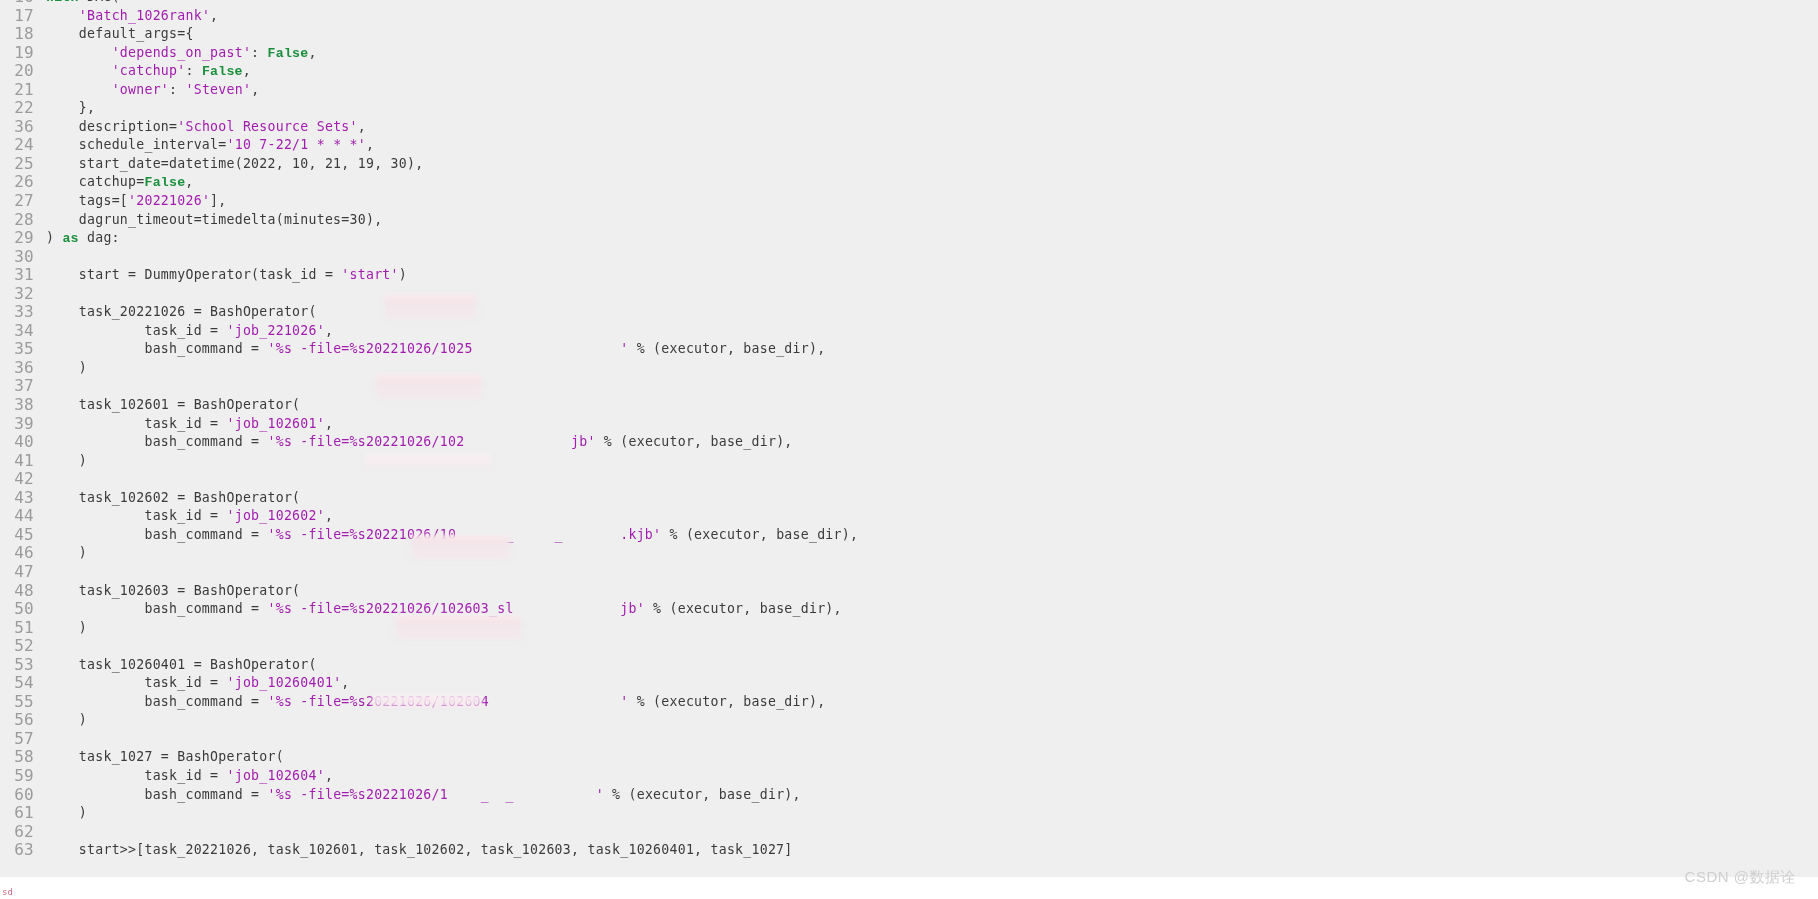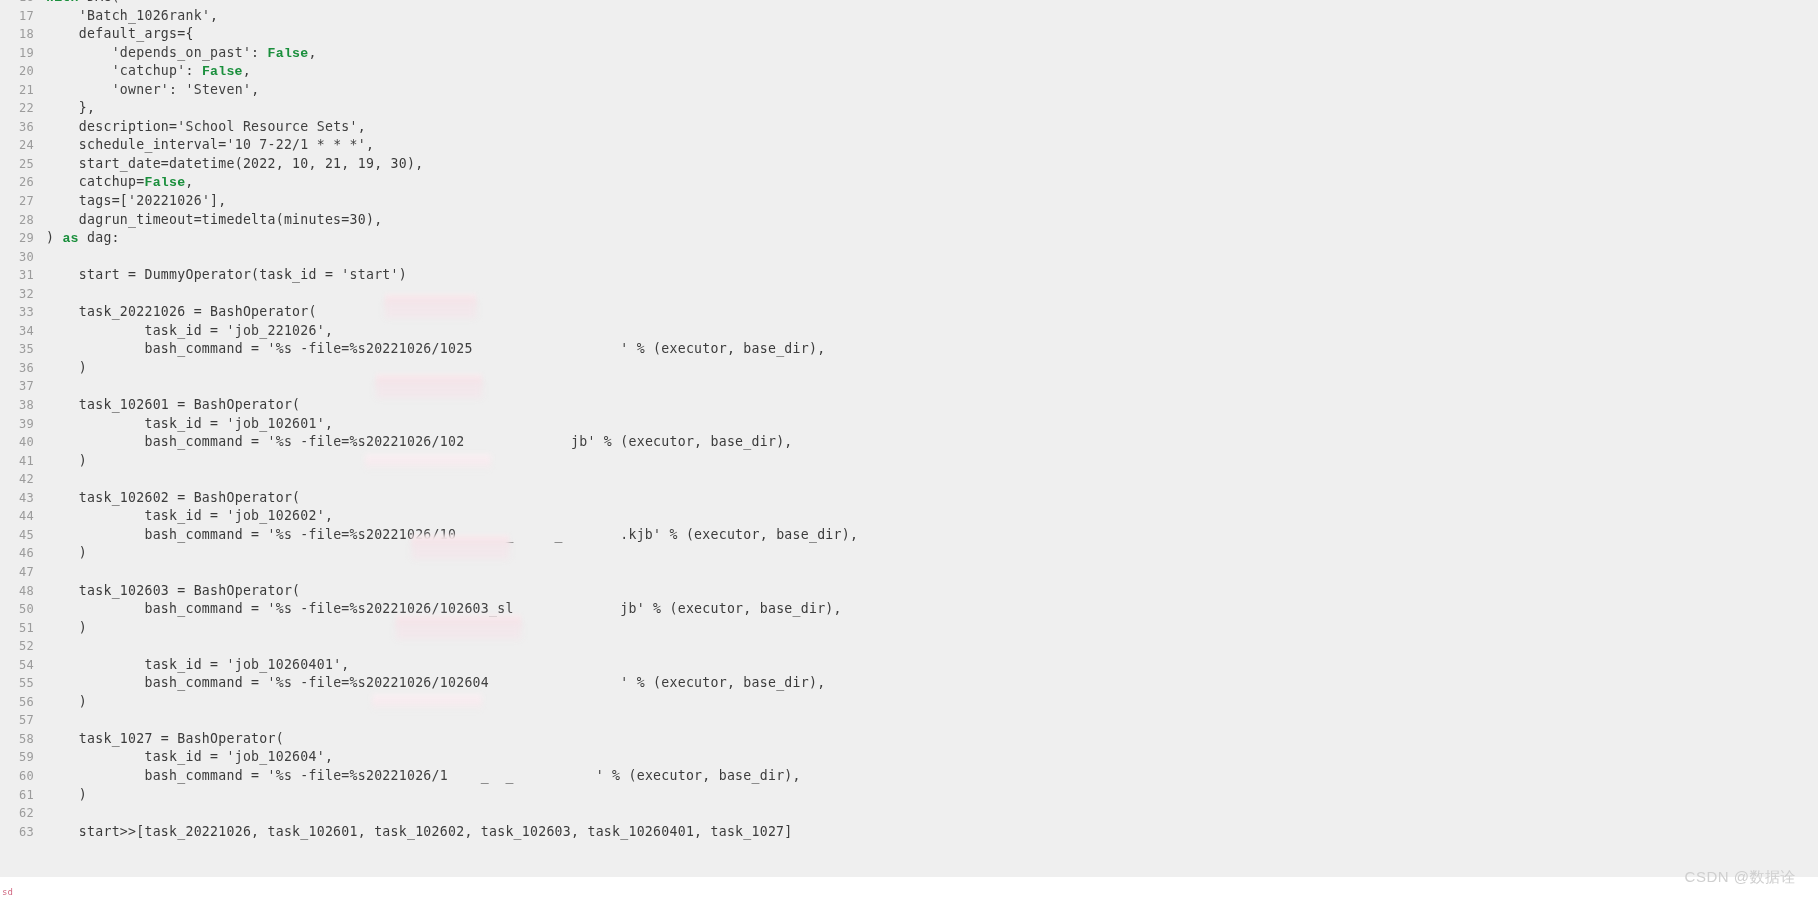--- a/index.html
+++ b/index.html
@@ -28,30 +28,30 @@
     white-space:pre;
     font-size:13.2px;
     letter-spacing:0.02em;
     position:relative;
   }
   .ln{
     display:inline-block;
     width:34px;
     text-align:right;
     color:#9b9b9b;
-    font-size:12px;
+    font-size:16px;
     margin-right:12px;
     vertical-align:top;
     -webkit-user-select:none;user-select:none;
   }
   .src{
     display:inline;
     color:#3b3b3b;
   }
-  .s{color:#404040;}      
+  .s{color:#a21caf;}      
   .k{color:#1a8f3c;font-weight:bold;font-family:Liberation Mono, monospace;}
 
   
   .redact{
     position:absolute;
     background:linear-gradient(180deg,
         rgba(249,236,239,0.97) 0%,
         rgba(246,229,233,0.99) 45%,
         rgba(243,226,230,0.99) 70%,
         rgba(239,239,239,0.0) 100%);
@@ -127,20 +127,21 @@
       <div class="row"><span class="ln">42</span><span class="src"></span></div>
       <div class="row"><span class="ln">43</span><span class="src">    task_102602 = BashOperator(</span></div>
       <div class="row"><span class="ln">44</span><span class="src">            task_id = <span class="s">'job_102602'</span>,</span></div>
       <div class="row"><span class="ln">45</span><span class="src">            bash_command = <span class="s">'%s -file=%s20221026/10      _     _       .kjb'</span> % (executor, base_dir),</span></div>
       <div class="row"><span class="ln">46</span><span class="src">    )</span></div>
       <div class="row"><span class="ln">47</span><span class="src"></span></div>
       <div class="row"><span class="ln">48</span><span class="src">    task_102603 = BashOperator(</span></div>
       <div class="row"><span class="ln">50</span><span class="src">            bash_command = <span class="s">'%s -file=%s20221026/102603_sl             jb'</span> % (executor, base_dir),</span></div>
       <div class="row"><span class="ln">51</span><span class="src">    )</span></div>
       <div class="row"><span class="ln">52</span><span class="src"></span></div>
+      <div class="row"><span class="ln">53</span><span class="src">    task_10260401 = BashOperator(</span></div>
       <div class="row"><span class="ln">54</span><span class="src">            task_id = <span class="s">'job_10260401'</span>,</span></div>
       <div class="row"><span class="ln">55</span><span class="src">            bash_command = <span class="s">'%s -file=%s20221026/102604                '</span> % (executor, base_dir),</span></div>
       <div class="row"><span class="ln">56</span><span class="src">    )</span></div>
       <div class="row"><span class="ln">57</span><span class="src"></span></div>
       <div class="row"><span class="ln">58</span><span class="src">    task_1027 = BashOperator(</span></div>
       <div class="row"><span class="ln">59</span><span class="src">            task_id = <span class="s">'job_102604'</span>,</span></div>
       <div class="row"><span class="ln">60</span><span class="src">            bash_command = <span class="s">'%s -file=%s20221026/1    _  _          '</span> % (executor, base_dir),</span></div>
       <div class="row"><span class="ln">61</span><span class="src">    )</span></div>
       <div class="row"><span class="ln">62</span><span class="src"></span></div>
       <div class="row"><span class="ln">63</span><span class="src">    start&gt;&gt;[task_20221026, task_102601, task_102602, task_102603, task_10260401, task_1027]</span></div>

